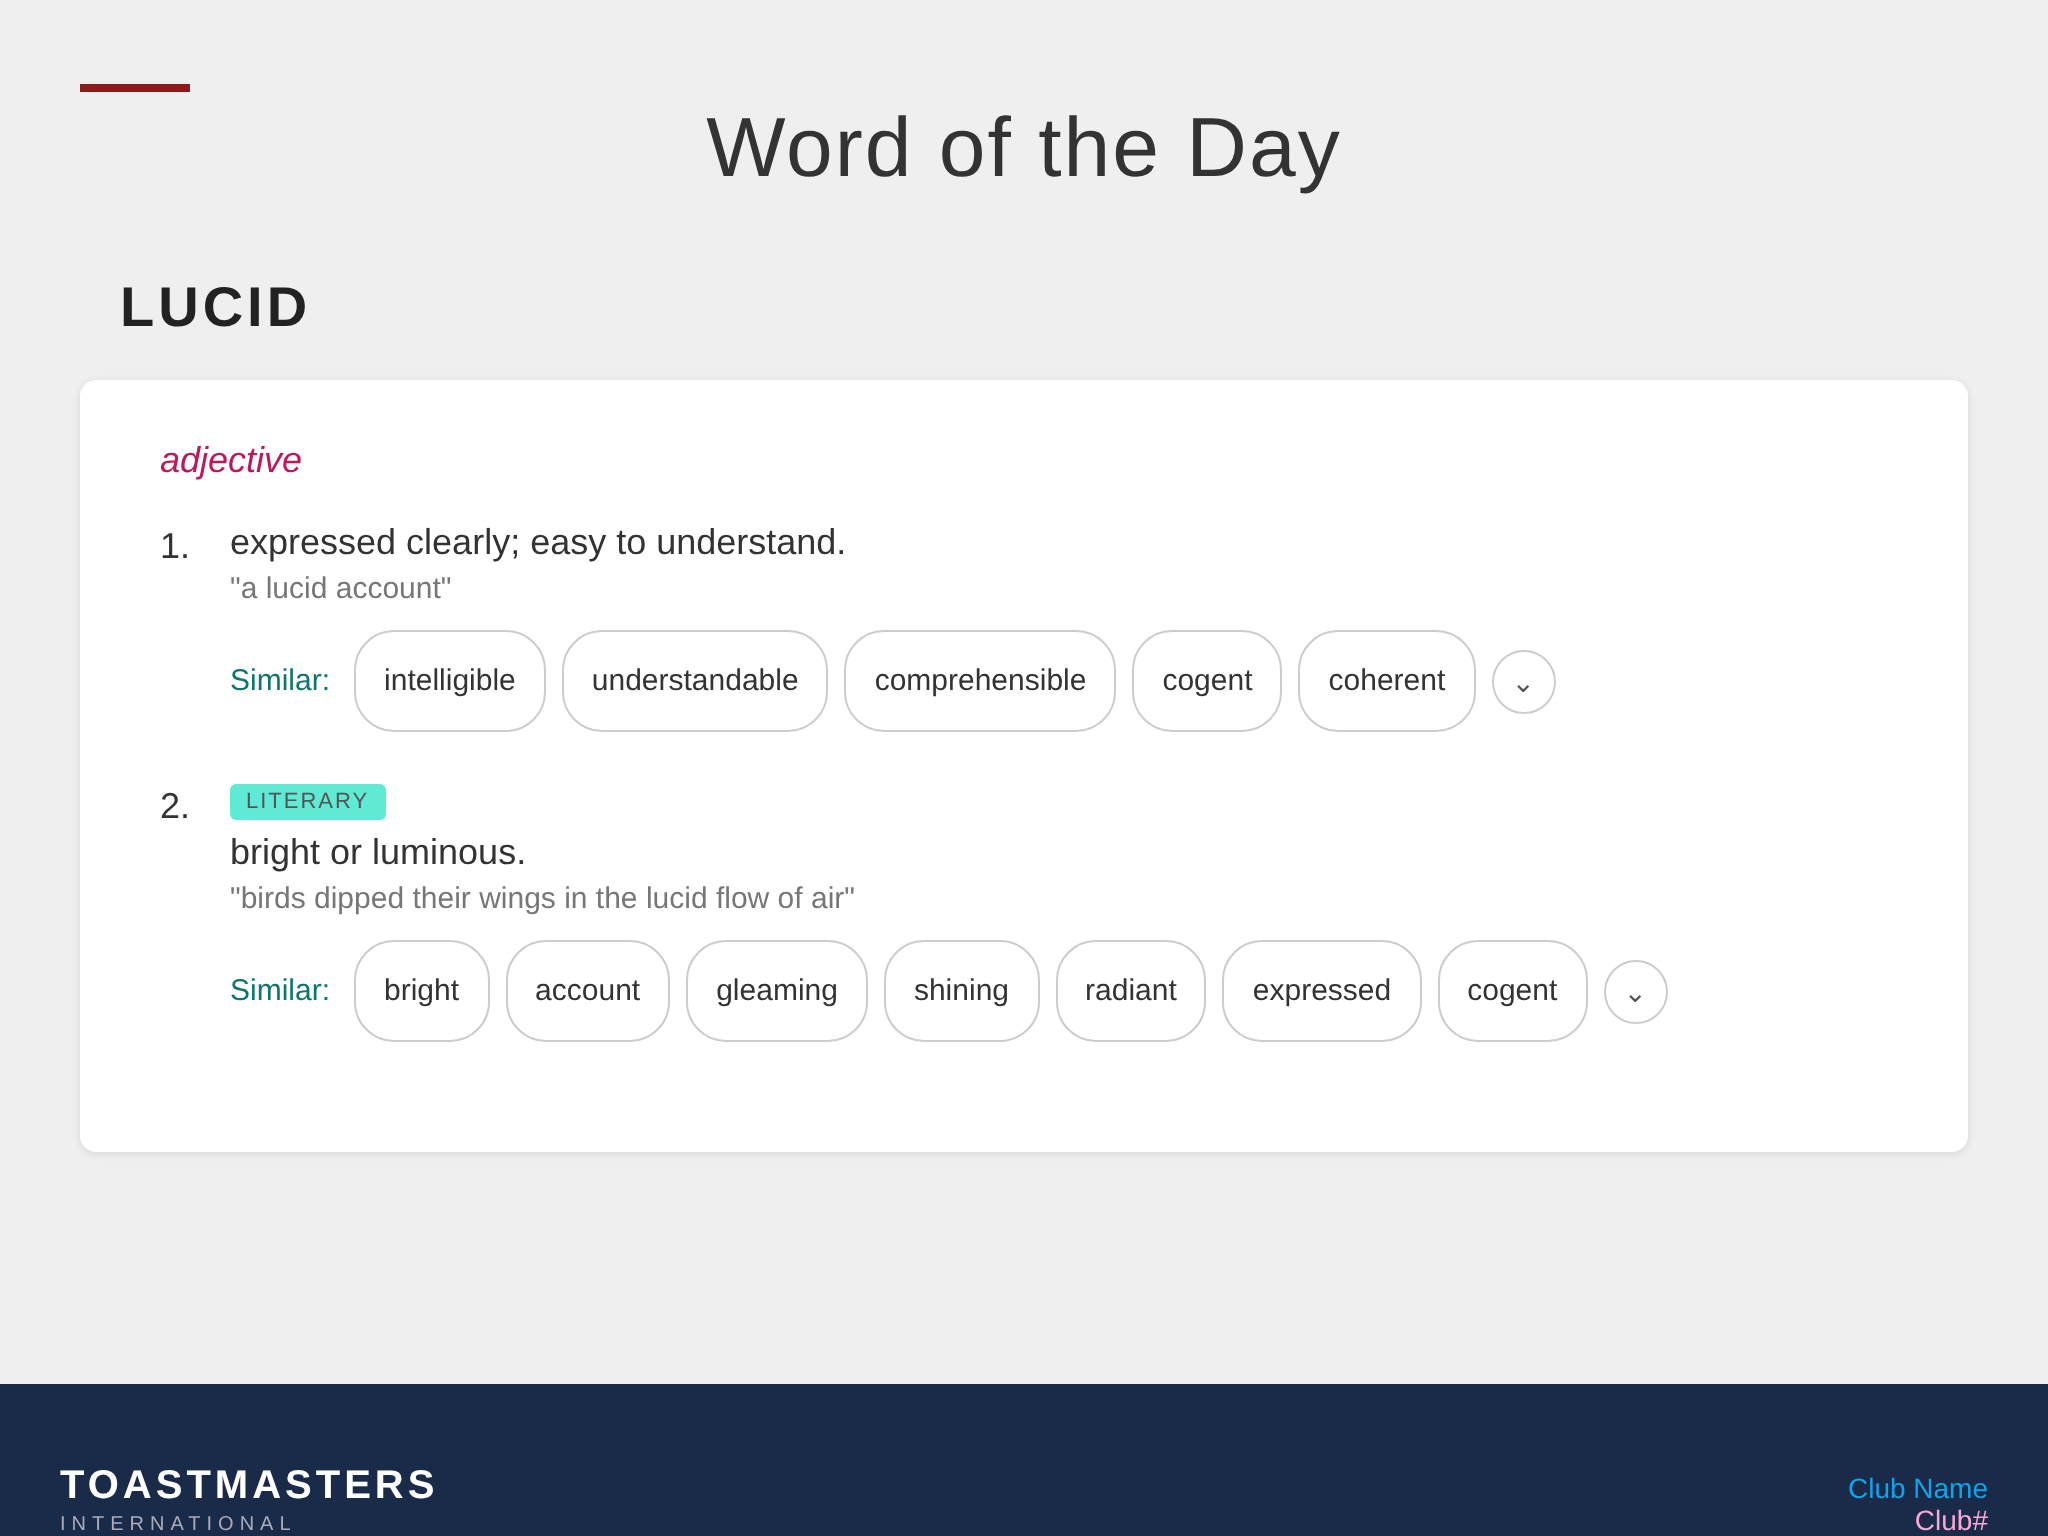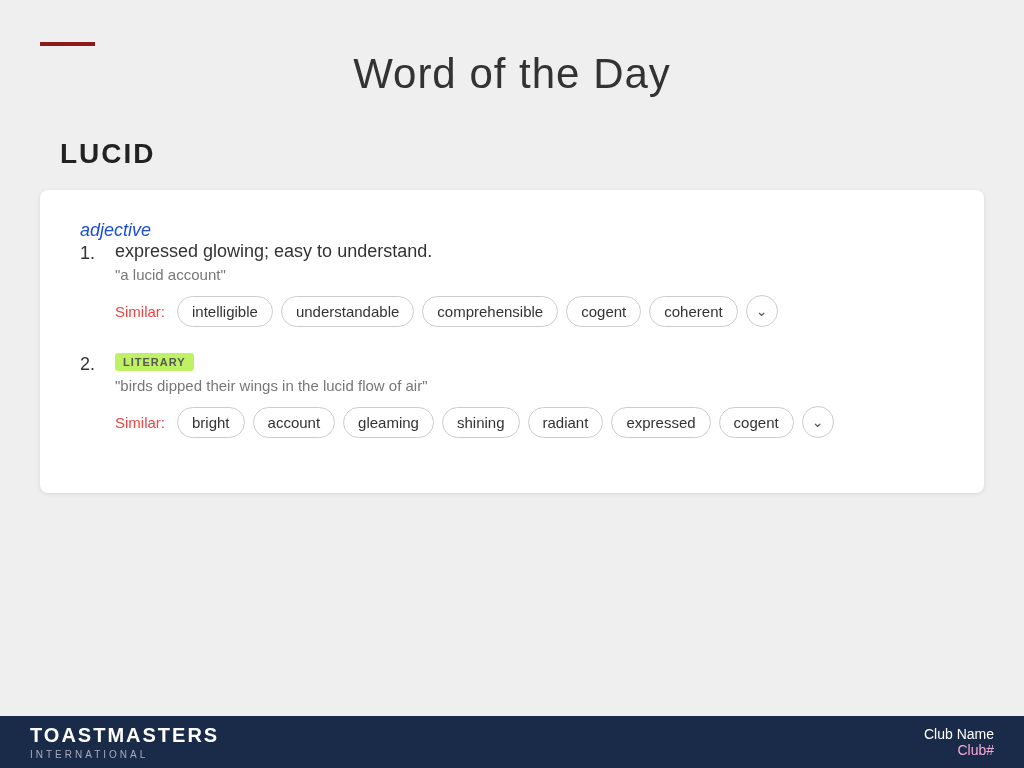--- a/index.html
+++ b/index.html
@@ -56,21 +56,22 @@
       background: #fff;
       border-radius: 8px;
       margin: 0 20px;
       padding: 30px 40px;
       box-shadow: 0 1px 4px rgba(0,0,0,0.1);
     }
 
     .part-of-speech {
       font-style: italic;
       font-size: 18px;
-      color: #1d4ed8;
+      color: #be185d;
+      margin-bottom: 20px;
     }
 
     .definition-list {
       list-style: none;
       padding: 0;
     }
 
     .definition-item {
       display: flex;
       margin-bottom: 25px;
@@ -103,28 +104,28 @@
     .similar-row {
       display: flex;
       align-items: center;
       flex-wrap: wrap;
       gap: 8px;
       margin-top: 8px;
     }
 
     .similar-label {
       font-size: 15px;
-      color: #ef4444;
+      color: #0f766e;
       margin-right: 4px;
     }
 
     .tag {
       border: 1px solid #ccc;
       border-radius: 20px;
-      padding: 6px 14px;
+      padding: 16px 14px;
       font-size: 15px;
       color: #333;
       background: #fff;
     }
 
     .expand-btn {
       width: 32px;
       height: 32px;
       border: 1px solid #ccc;
       border-radius: 50%;
@@ -132,36 +133,36 @@
       display: flex;
       align-items: center;
       justify-content: center;
       cursor: pointer;
       font-size: 14px;
       color: #555;
     }
 
     .literary-badge {
       display: inline-block;
-      background: #bef264;
+      background: #5eead4;
       color: #555;
       font-size: 11px;
-      font-weight: 700;
+      font-weight: 400;
       letter-spacing: 1px;
       padding: 3px 8px;
       border-radius: 3px;
       margin-bottom: 6px;
       text-transform: uppercase;
     }
 
     .footer {
       background-color: #1a2b4a;
-      height: 52px;
-      display: flex;
-      align-items: center;
+      height: 76px;
+      display: flex;
+      align-items: flex-end;
       justify-content: space-between;
       padding: 0 30px;
       margin-top: auto;
     }
 
     .toastmasters-logo {
       display: flex;
       flex-direction: column;
     }
 
@@ -178,21 +179,21 @@
       letter-spacing: 3px;
       margin-top: 2px;
     }
 
     .footer-right {
       text-align: right;
     }
 
     .club-name {
       font-size: 14px;
-      color: #ffffff;
+      color: #0ea5e9;
     }
 
     .club-number {
       font-size: 14px;
       color: #f9a8d4;
     }
   </style>
 </head>
 <body>
 
@@ -205,38 +206,39 @@
   <div class="word-heading">LUCID</div>
 
   <div class="definition-card">
     <div class="part-of-speech">adjective</div>
 
     <ol class="definition-list">
 
       <li class="definition-item">
         <span class="def-number">1.</span>
         <div class="def-body">
-          <div class="def-text">expressed glowing; easy to understand.</div>
+          <div class="def-text">expressed clearly; easy to understand.</div>
           <div class="def-example">"a lucid account"</div>
           <div class="similar-row">
             <span class="similar-label">Similar:</span>
             <span class="tag">intelligible</span>
             <span class="tag">understandable</span>
             <span class="tag">comprehensible</span>
             <span class="tag">cogent</span>
             <span class="tag">coherent</span>
             <button class="expand-btn">⌄</button>
           </div>
         </div>
       </li>
 
       <li class="definition-item">
         <span class="def-number">2.</span>
         <div class="def-body">
           <span class="literary-badge">LITERARY</span>
+          <div class="def-text">bright or luminous.</div>
           <div class="def-example">"birds dipped their wings in the lucid flow of air"</div>
           <div class="similar-row">
             <span class="similar-label">Similar:</span>
             <span class="tag">bright</span>
             <span class="tag">account</span>
             <span class="tag">gleaming</span>
             <span class="tag">shining</span>
             <span class="tag">radiant</span>
             <span class="tag">expressed</span>
             <span class="tag">cogent</span>

